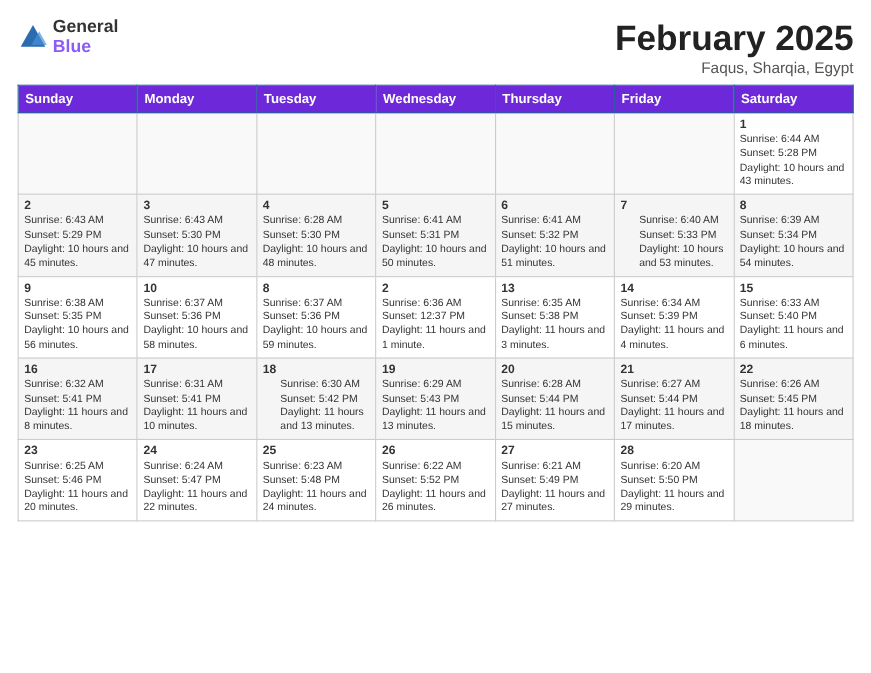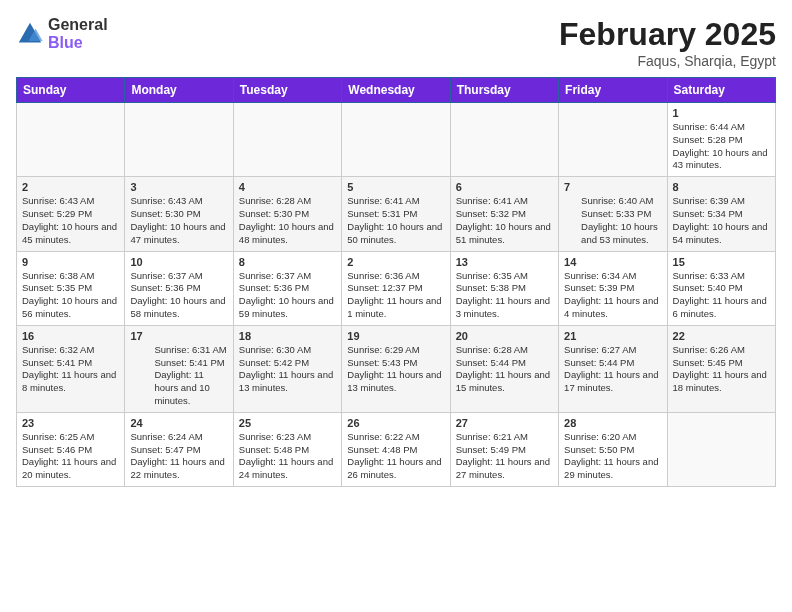--- a/index.html
+++ b/index.html
@@ -224,27 +224,27 @@
       </tr>
       <tr>
         <td>
           <span class="day-num">16</span>
           <div class="day-info" style="white-space: pre-line;">Sunrise: 6:32 AM
 Sunset: 5:41 PM
 Daylight: 11 hours and 8 minutes.</div>
         </td>
         <td>
           <span class="day-num">17</span>
-          <div class="day-info" style="white-space: pre-line; margin-left: 24px;">Sunrise: 6:31 AM
+          <div class="day-info" style="white-space: pre-line;">Sunrise: 6:31 AM
 Sunset: 5:41 PM
 Daylight: 11 hours and 10 minutes.</div>
         </td>
         <td>
           <span class="day-num">18</span>
-          <div class="day-info" style="white-space: pre-line;">Sunrise: 6:30 AM
+          <div class="day-info" style="white-space: pre-line; margin-left: 16px;">Sunrise: 6:30 AM
 Sunset: 5:42 PM
 Daylight: 11 hours and 13 minutes.</div>
         </td>
         <td>
           <span class="day-num">19</span>
           <div class="day-info" style="white-space: pre-line;">Sunrise: 6:29 AM
 Sunset: 5:43 PM
 Daylight: 11 hours and 13 minutes.</div>
         </td>
         <td>
@@ -281,21 +281,21 @@
         </td>
         <td>
           <span class="day-num">25</span>
           <div class="day-info" style="white-space: pre-line;">Sunrise: 6:23 AM
 Sunset: 5:48 PM
 Daylight: 11 hours and 24 minutes.</div>
         </td>
         <td>
           <span class="day-num">26</span>
           <div class="day-info" style="white-space: pre-line;">Sunrise: 6:22 AM
-Sunset: 4:48 PM
+Sunset: 5:52 PM
 Daylight: 11 hours and 26 minutes.</div>
         </td>
         <td>
           <span class="day-num">27</span>
           <div class="day-info" style="white-space: pre-line;">Sunrise: 6:21 AM
 Sunset: 5:49 PM
 Daylight: 11 hours and 27 minutes.</div>
         </td>
         <td>
           <span class="day-num">28</span>

